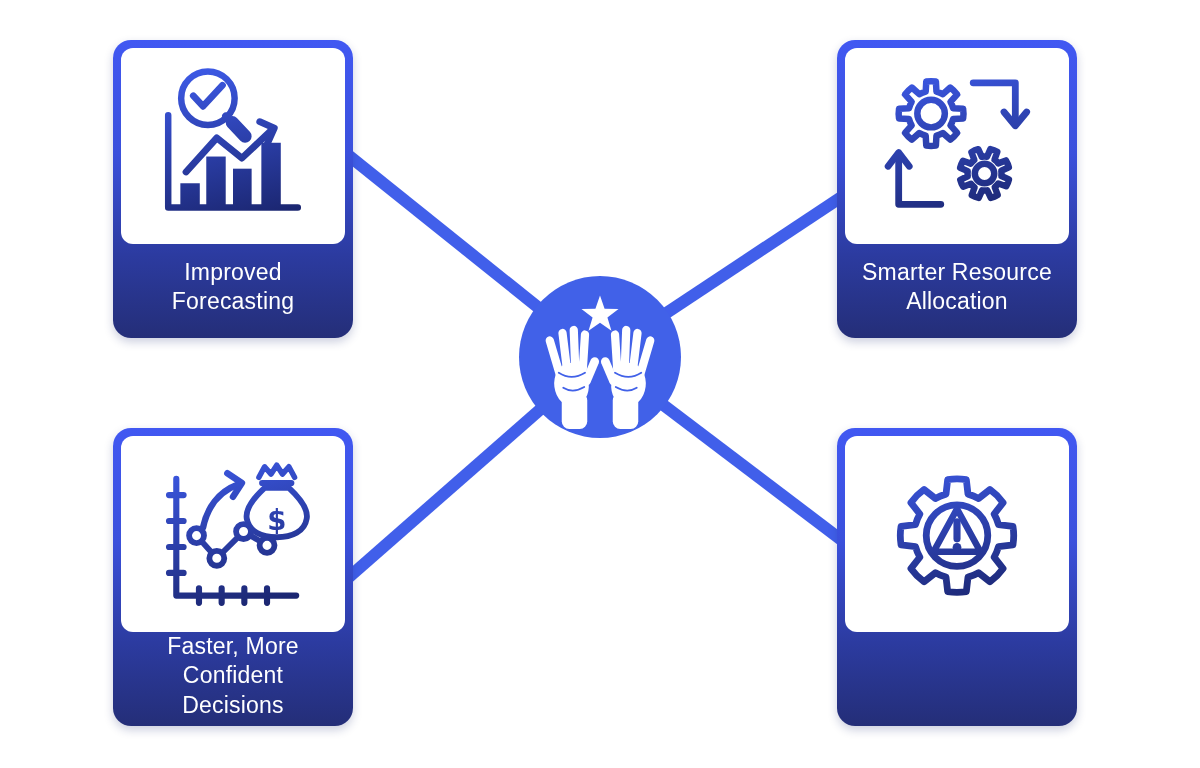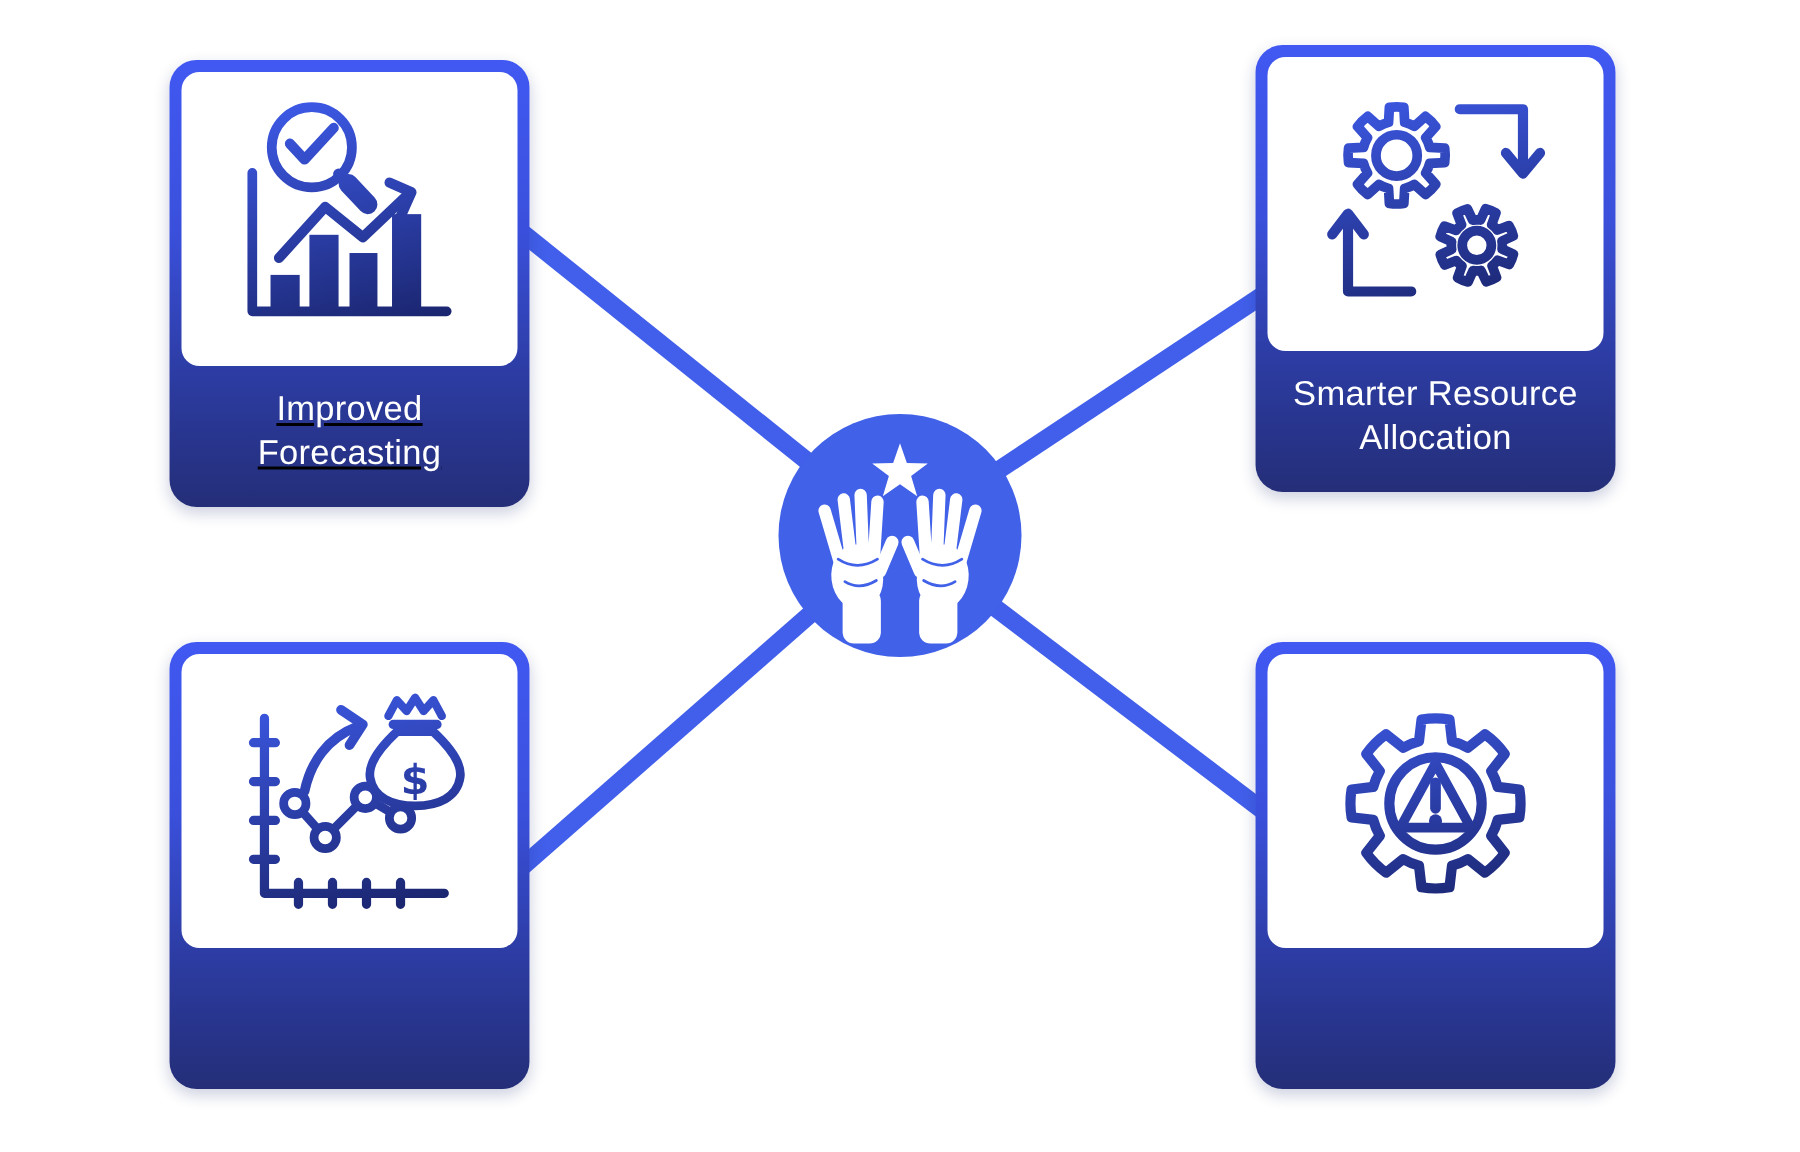--- a/index.html
+++ b/index.html
@@ -23,22 +23,22 @@
   }
   .card .panel{
     background:#ffffff;border-radius:12px;height:196px;flex:none;
     display:flex;align-items:center;justify-content:center;
   }
   .card .label{
     flex:1;display:flex;align-items:center;justify-content:center;
     text-align:center;color:#ffffff;font-size:23px;line-height:1.28;
     font-weight:500;letter-spacing:.2px;white-space:pre-line;
   }
-  .card.tl{left:113px;top:40px;text-decoration:underline;}
-  .card.tr{left:837px;top:30px;}
+  .card.tl{left:113px;top:40px;}
+  .card.tr{left:837px;top:40px;}
   .card.bl{left:113px;top:428px;}
   .card.br{left:837px;top:428px;}
 </style>
 </head>
 <body>
 
 <div class="stage">
 
   <svg class="links" width="1200" height="768">
     <line x1="600" y1="357" x2="348" y2="155" stroke-width="12" stroke="#415FEA"></line>
@@ -132,20 +132,23 @@
         <circle cx="56.5" cy="48.5" r="4.6" fill="#ffffff" stroke="url(#ig3)" stroke-width="3.6"></circle>
         <circle cx="71" cy="57" r="4.6" fill="#ffffff" stroke="url(#ig3)" stroke-width="3.6"></circle>
         <path d="M31.5 46 C34 34 41 24 53 19.5" stroke="url(#ig3)" stroke-width="4" fill="none" stroke-linecap="round"></path>
         <path d="M46.5 12.5 L55.5 18.5 L50 27" stroke="url(#ig3)" stroke-width="4" fill="none" stroke-linecap="round" stroke-linejoin="round"></path>
         <path d="M66 15 L69.5 8.5 L73.5 13 L77 7.5 L80.5 13 L84.5 8.5 L88 15" stroke="url(#ig3)" stroke-width="3.4" fill="none" stroke-linecap="round" stroke-linejoin="round"></path>
         <path d="M68 18.5 H86" stroke="url(#ig3)" stroke-width="3.8" fill="none" stroke-linecap="round"></path>
         <path d="M69.5 21.5 C62 28.5 57.5 35 58.5 40.5 C59.8 48.5 67.5 52 77 52 C86.5 52 94.2 48.5 95.5 40.5 C96.5 35 92 28.5 84.5 21.5 Z" stroke="url(#ig3)" stroke-width="3.6" fill="none" stroke-linejoin="round"></path>
         <text x="77" y="42.5" text-anchor="middle" dominant-baseline="middle" font-size="17" font-weight="bold" font-family="'DejaVu Sans', sans-serif" fill="url(#ig3)">$</text>
       </svg>
     </div>
+    <div class="label">Faster, More
+Confident
+Decisions</div>
   </div>
 
   <div class="card br">
     <div class="panel">
       <svg width="162" height="162" viewBox="0 0 100 100">
         <defs>
           <linearGradient id="ig4" gradientUnits="userSpaceOnUse" x1="20" y1="0" x2="45" y2="100">
             <stop offset="0" stop-color="#3E5BEA"></stop>
               <stop offset="1" stop-color="#1B2670"></stop>
           </linearGradient>

